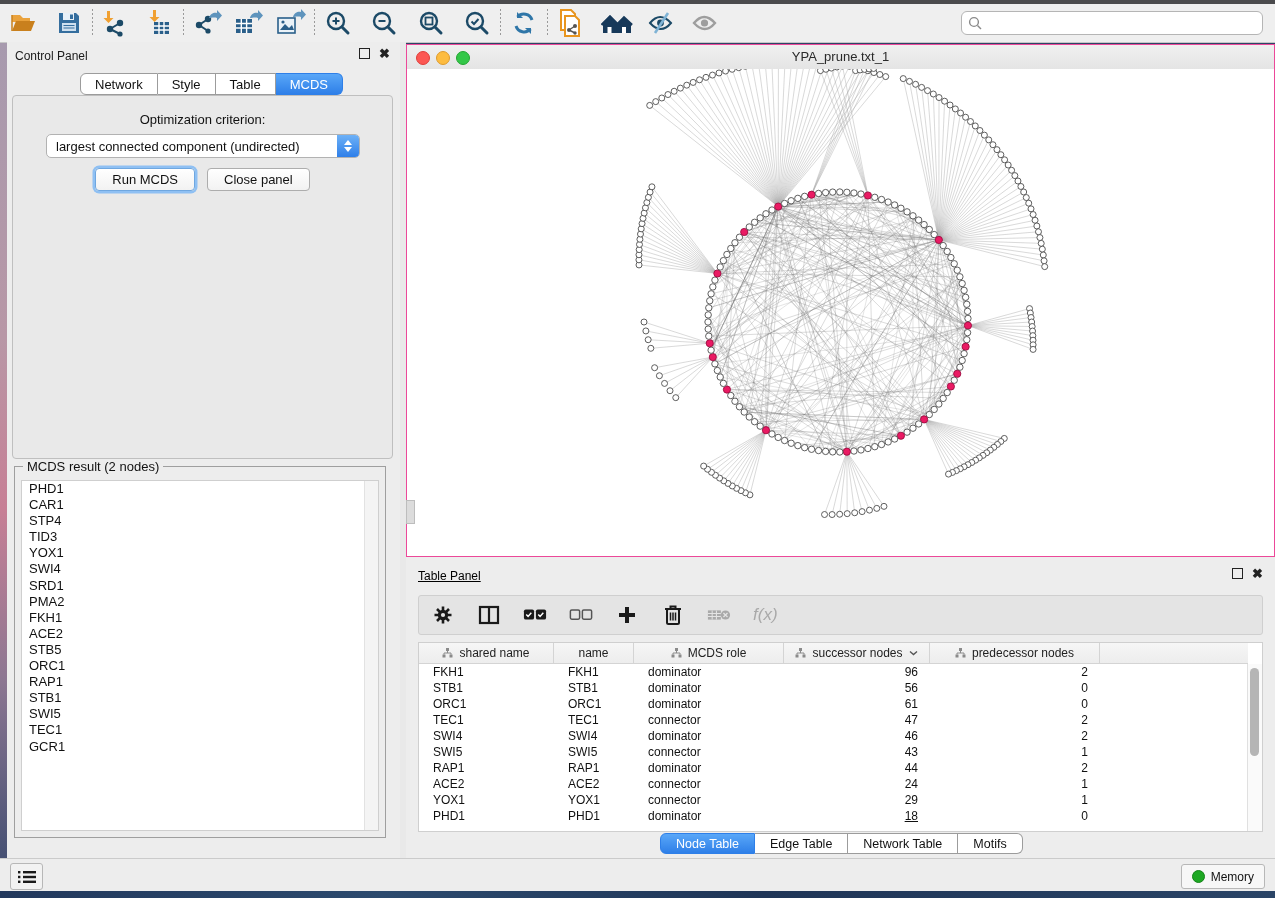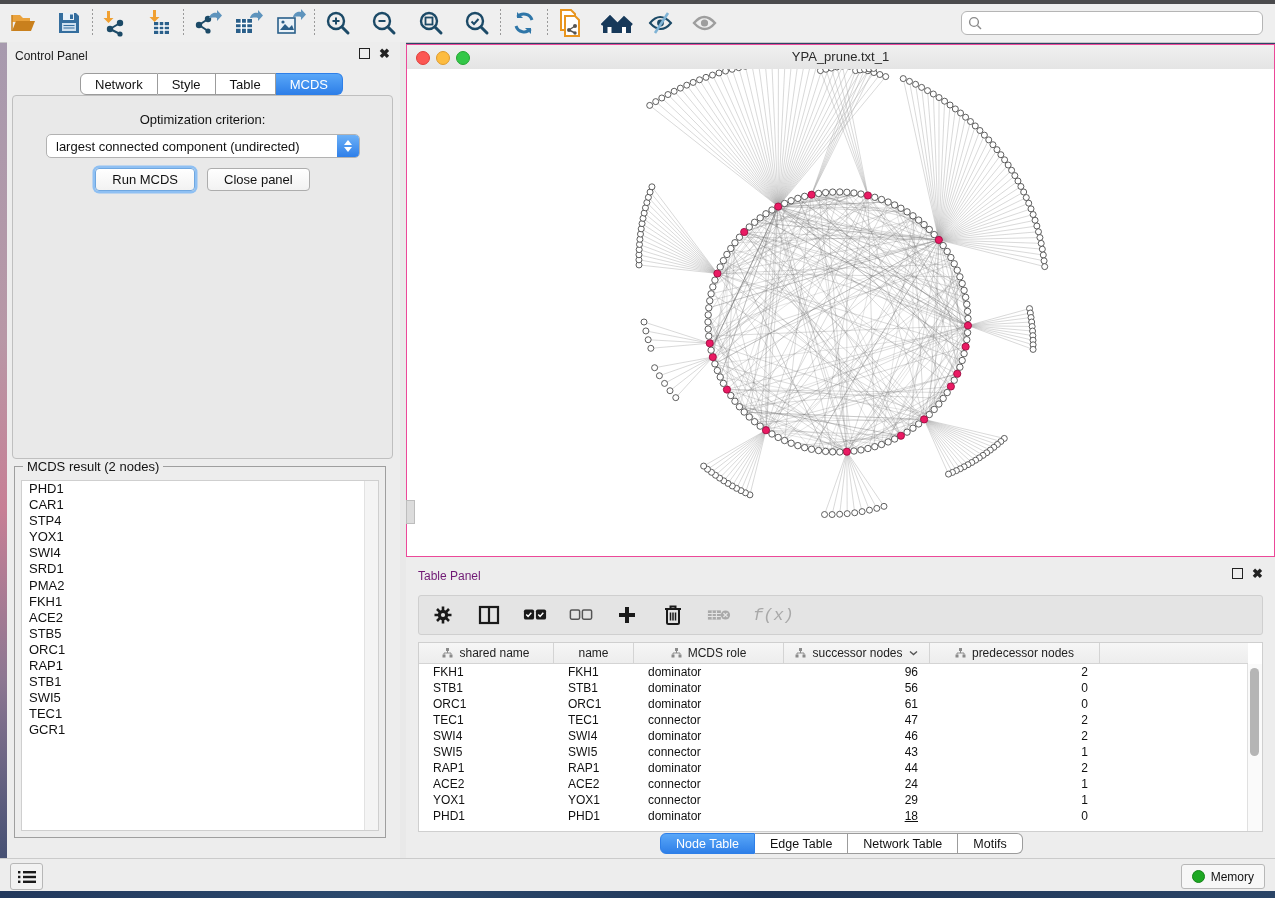--- a/index.html
+++ b/index.html
@@ -71,26 +71,26 @@
   #tl-red{left:9px;background:#fc5753;border:0.5px solid #df3e3a;}
   #tl-yellow{left:29px;background:#fdbc40;border:0.5px solid #de9b2d;}
   #tl-green{left:49px;background:#33c748;border:0.5px solid #24a532;}
   #net-title{position:absolute;left:0;right:0;top:4px;text-align:center;font-size:13px;color:#2a2a2a;}
   #net-canvas{position:absolute;left:0;top:24px;right:0;bottom:0;background:#fff;overflow:hidden;}
   #net-canvas svg{position:absolute;left:0;top:0;}
   #net-left-handle{position:absolute;left:-1px;top:455px;width:7px;height:22px;background:#dcdcdc;border:1px solid #bdbdbd;}
 
   
   #table-panel{left:406px;top:557px;width:869px;height:301px;background:#ededed;}
-  #tp-title{position:absolute;left:12px;top:12px;font-size:12px;color:#701a75;}
+  #tp-title{position:absolute;left:12px;top:12px;font-size:12px;color:#000000;text-decoration:underline;}
   #tp-winbtns{right:12px;top:11px;}
   #tp-toolbar{position:absolute;left:12px;top:38px;width:845px;height:40px;background:#e4e4e4;border:1px solid #cfcfcf;
     border-radius:3px;box-sizing:border-box;display:flex;align-items:center;padding-left:12px;gap:22px;}
   .tp-ic{display:flex;align-items:center;justify-content:center;width:24px;height:24px;}
-  .fx-label{font-family:Liberation Mono, monospace;font-style:italic;font-size:17px;color:#a9a9a9;}
+  .fx-label{font-family:Liberation Sans, sans-serif;font-style:italic;font-size:17px;color:#a9a9a9;}
   #data-table{position:absolute;left:12px;top:85px;width:845px;height:190px;background:#fff;border:1px solid #cfcfcf;box-sizing:border-box;}
   #table-header{position:absolute;left:0;top:0;right:14px;height:20px;background:linear-gradient(180deg,#f6f6f6,#ededed);
     border-bottom:1px solid #d4d4d4;display:flex;}
   .th{box-sizing:border-box;border-right:1px solid #d4d4d4;display:flex;align-items:center;justify-content:center;gap:6px;
     font-size:12px;color:#222;}
   .tree-ic{flex:0 0 auto;}
   #table-body{position:absolute;left:0;top:21px;right:14px;bottom:0;overflow:hidden;}
   .tr{display:flex;height:16px;}
   .td{box-sizing:border-box;font-size:12px;color:#111;line-height:16px;white-space:nowrap;overflow:hidden;}
   .td.left{padding-left:14px;text-align:left;}
@@ -281,20 +281,21 @@
       <div class="cp-btn">Close panel</div>
     </div>
   </div>
   <div id="mcds-fieldset">
     <div id="mcds-legend">MCDS result (2 nodes)</div>
     <div id="mcds-list">
       <div id="mcds-scroll"></div>
     <div class="mcds-item">PHD1</div>
         <div class="mcds-item">CAR1</div>
         <div class="mcds-item">STP4</div>
+        <div class="mcds-item">TID3</div>
         <div class="mcds-item">YOX1</div>
         <div class="mcds-item">SWI4</div>
         <div class="mcds-item">SRD1</div>
         <div class="mcds-item">PMA2</div>
         <div class="mcds-item">FKH1</div>
         <div class="mcds-item">ACE2</div>
         <div class="mcds-item">STB5</div>
         <div class="mcds-item">ORC1</div>
         <div class="mcds-item">RAP1</div>
         <div class="mcds-item">STB1</div>

